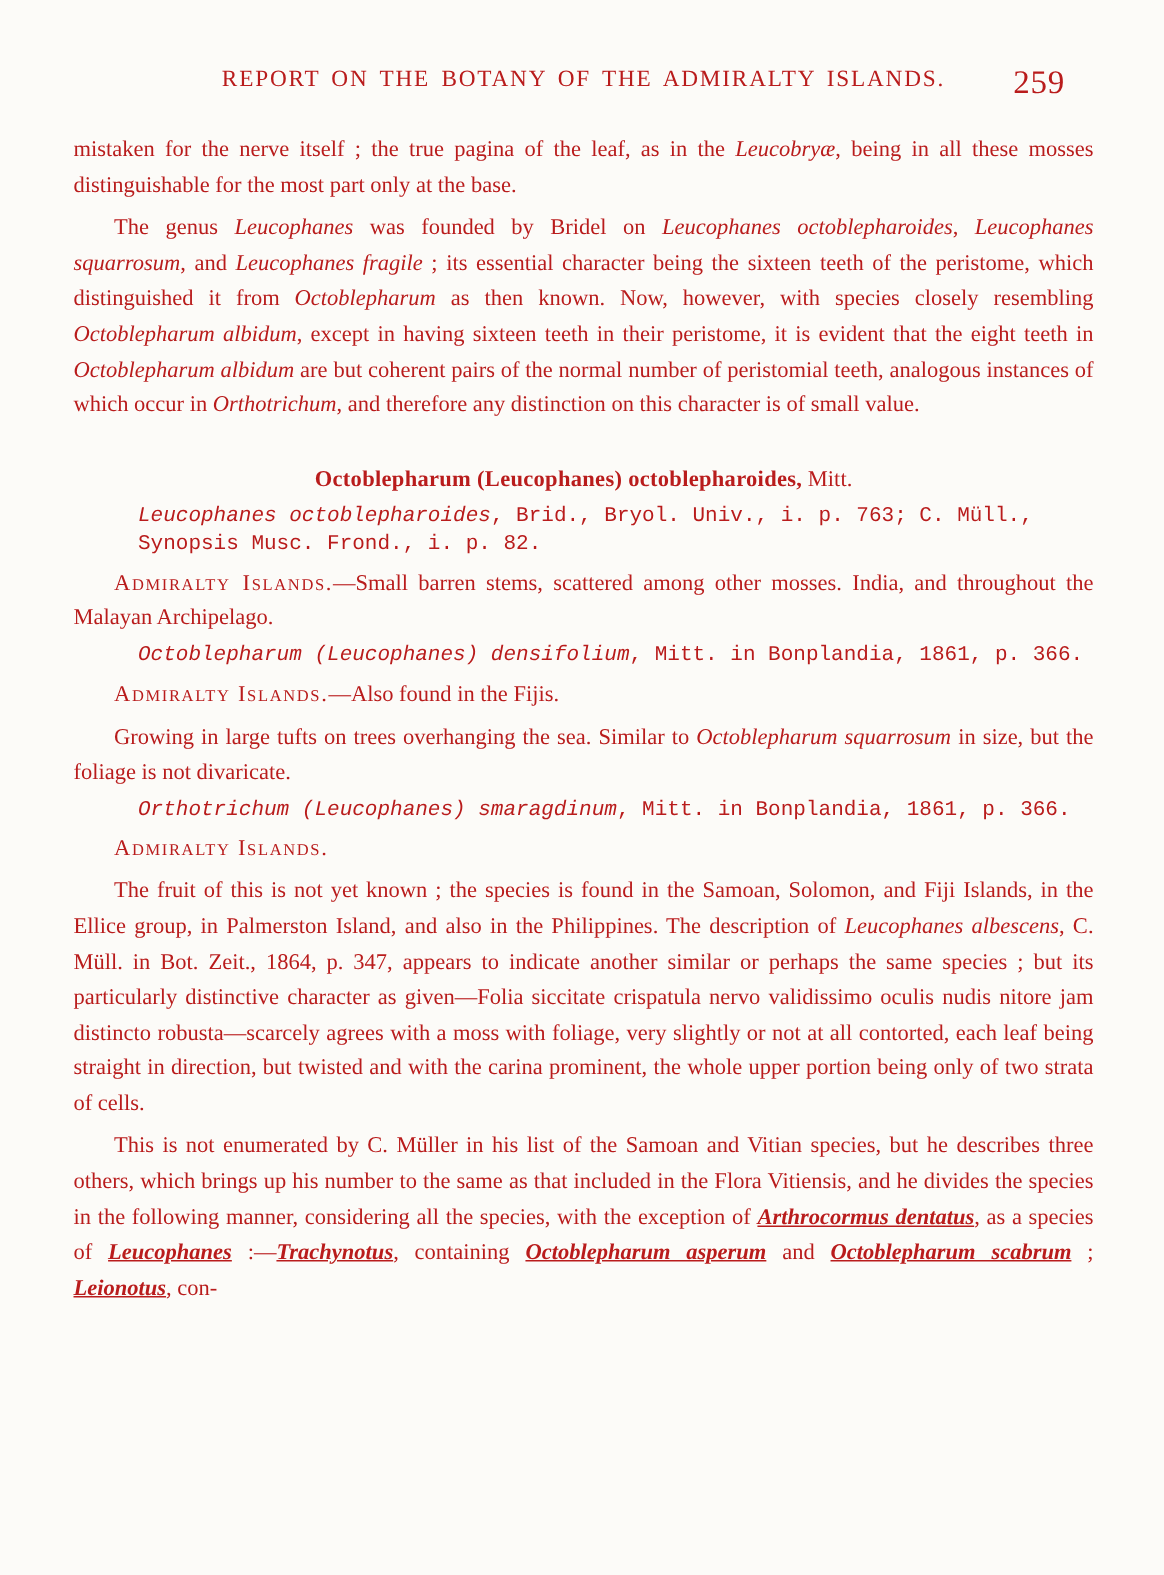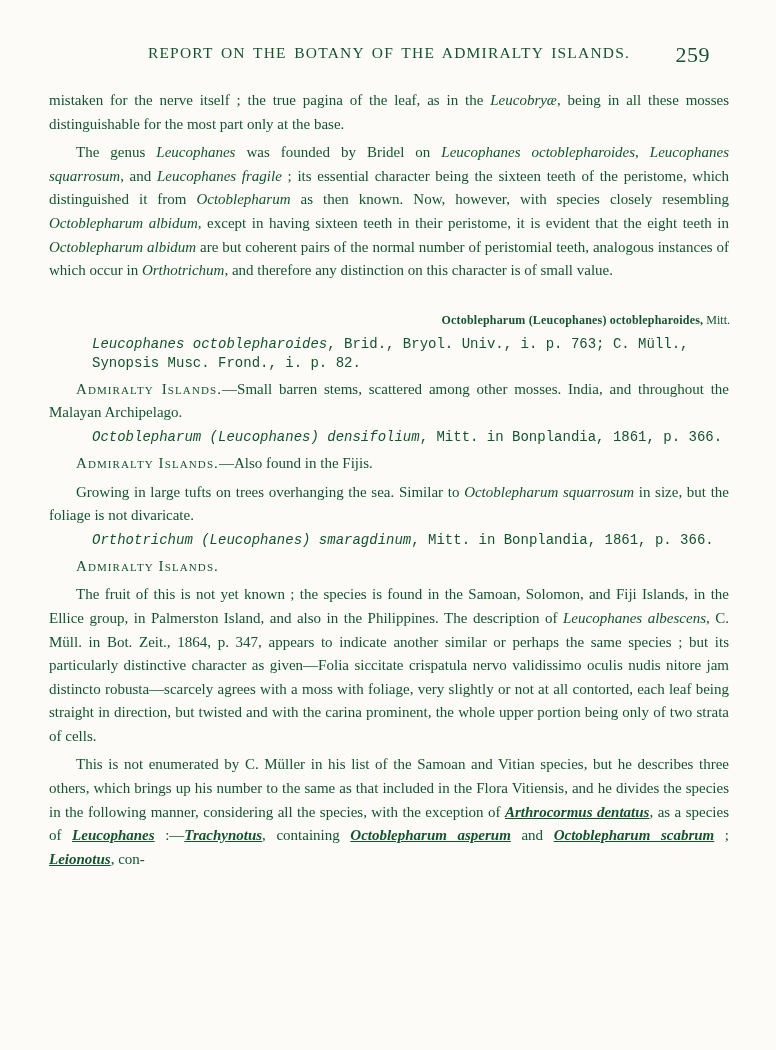--- a/index.html
+++ b/index.html
@@ -37,42 +37,42 @@
     text-align: justify;
     font-size: 15px;
     line-height: 23.6px;
   }
   p.indent { text-indent: 27px; }
   .first-para { margin-top: 25px; }
   .gap-para   { margin-top: 5px; }
 
   .heading {
     margin: 26px 0 0 0;
-    font-size: 12px;
+    font-size: 15px;
     line-height: 23px;
     font-weight: normal;
-    text-align: right;
+    text-align: center;
   }
   .citation {
     margin: 3px 0 0 44px;
     font-size: 14px;
     line-height: 19px;
     text-align: left;
     font-family: Liberation Mono, monospace;
   }
 
   .i  { font-style: italic; }
   .b  { font-weight: bold; letter-spacing: 0.2px; }
   .bi { font-weight: bold; font-style: italic; text-decoration: underline; }
   .sc { font-variant: small-caps; letter-spacing: 1.1px; }
 </style>
 </head>
 <body>
 
-<div class="page" style="background: rgb(252, 251, 248); color: #14532d;">
+<div class="page" style="background: rgb(252, 251, 248); color: #b91c1c;">
   <div class="content">
 
     <div class="running-head">
       <div class="rh-title">REPORT ON THE BOTANY OF THE ADMIRALTY ISLANDS.</div>
       <div class="page-number">259</div>
     </div>
 
     <p class="first-para"><span>mistaken for the nerve itself ; the true pagina of the leaf, as in the </span><span class="i">Leucobryæ</span><span>, being in all these mosses distinguishable for the most part only at the base.</span></p>
 
     <p class="indent gap-para"><span>The genus </span><span class="i">Leucophanes</span><span> was founded by Bridel on </span><span class="i">Leucophanes octoblepharoides</span><span>, </span><span class="i">Leucophanes squarrosum</span><span>, and </span><span class="i">Leucophanes fragile</span><span> ; its essential character being the sixteen teeth of the peristome, which distinguished it from </span><span class="i">Octoblepharum</span><span> as then known. Now, however, with species closely resembling </span><span class="i">Octoblepharum albidum</span><span>, except in having sixteen teeth in their peristome, it is evident that the eight teeth in </span><span class="i">Octoblepharum albidum</span><span> are but coherent pairs of the normal number of peristomial teeth, analogous instances of which occur in </span><span class="i">Orthotrichum</span><span>, and therefore any distinction on this character is of small value.</span></p>

